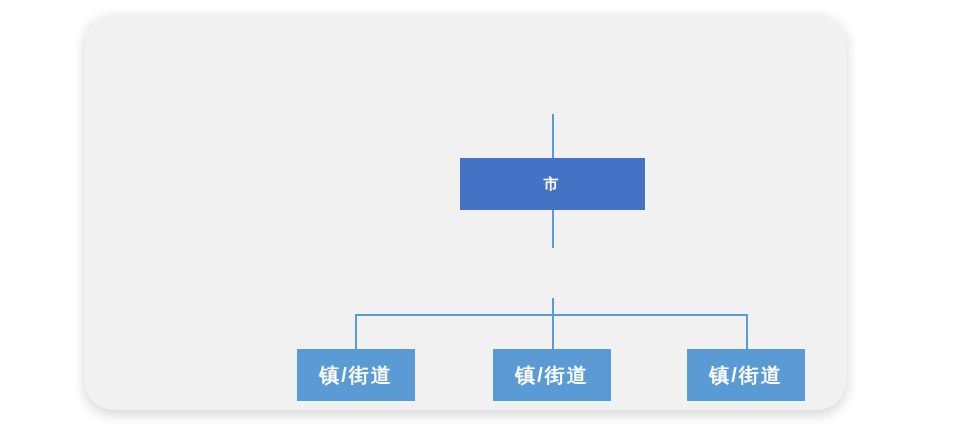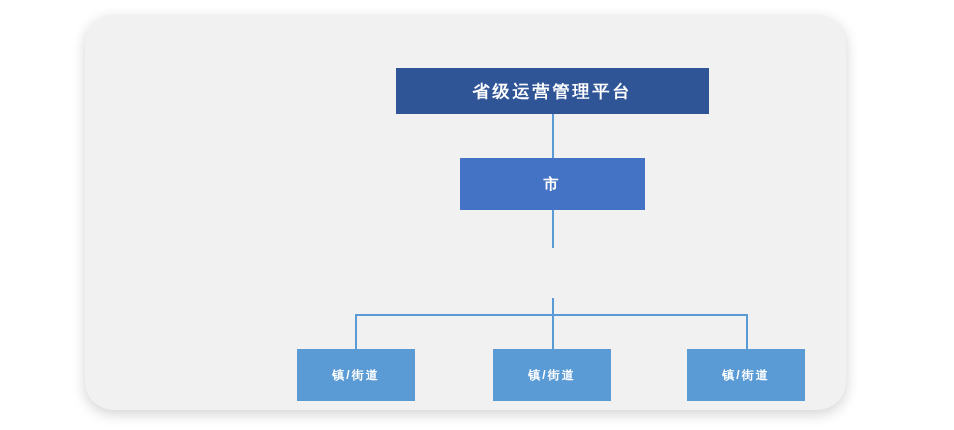--- a/index.html
+++ b/index.html
@@ -45,21 +45,21 @@
   .node-county {
     left: 375px; top: 233px;
     width: 185px; height: 50px;
     background: #2E75B6;
     font-size: 15px;
   }
   .node-town {
     top: 334px;
     width: 118px; height: 52px;
     background: #5B9BD5;
-    font-size: 12px;
+    font-size: 20px;
     letter-spacing: 2px;
   }
   .node-town-1 { left: 212px; }
   .node-town-2 { left: 408px; }
   .node-town-3 { left: 602px; }
 
   .line {
     position: absolute;
     background: #5B9BD5;
   }
@@ -73,21 +73,20 @@
   .line-drop-1        { left: 270px; top: 299px; height: 35px; }
   .line-drop-2        { left: 467px; top: 299px; height: 35px; }
   .line-drop-3        { left: 661px; top: 299px; height: 35px; }
 </style>
 </head>
 <body>
 
 <div class="page">
   <div class="card">
 
-    <div class="node node-province">省级运营管理平台</div>
 
     <div class="line line-v line-province-city"></div>
 
     <div class="node node-city">市</div>
 
     <div class="line line-v line-city-county"></div>
 
 
     <div class="line line-v line-county-branch"></div>
     <div class="line line-h line-branch-h"></div>

